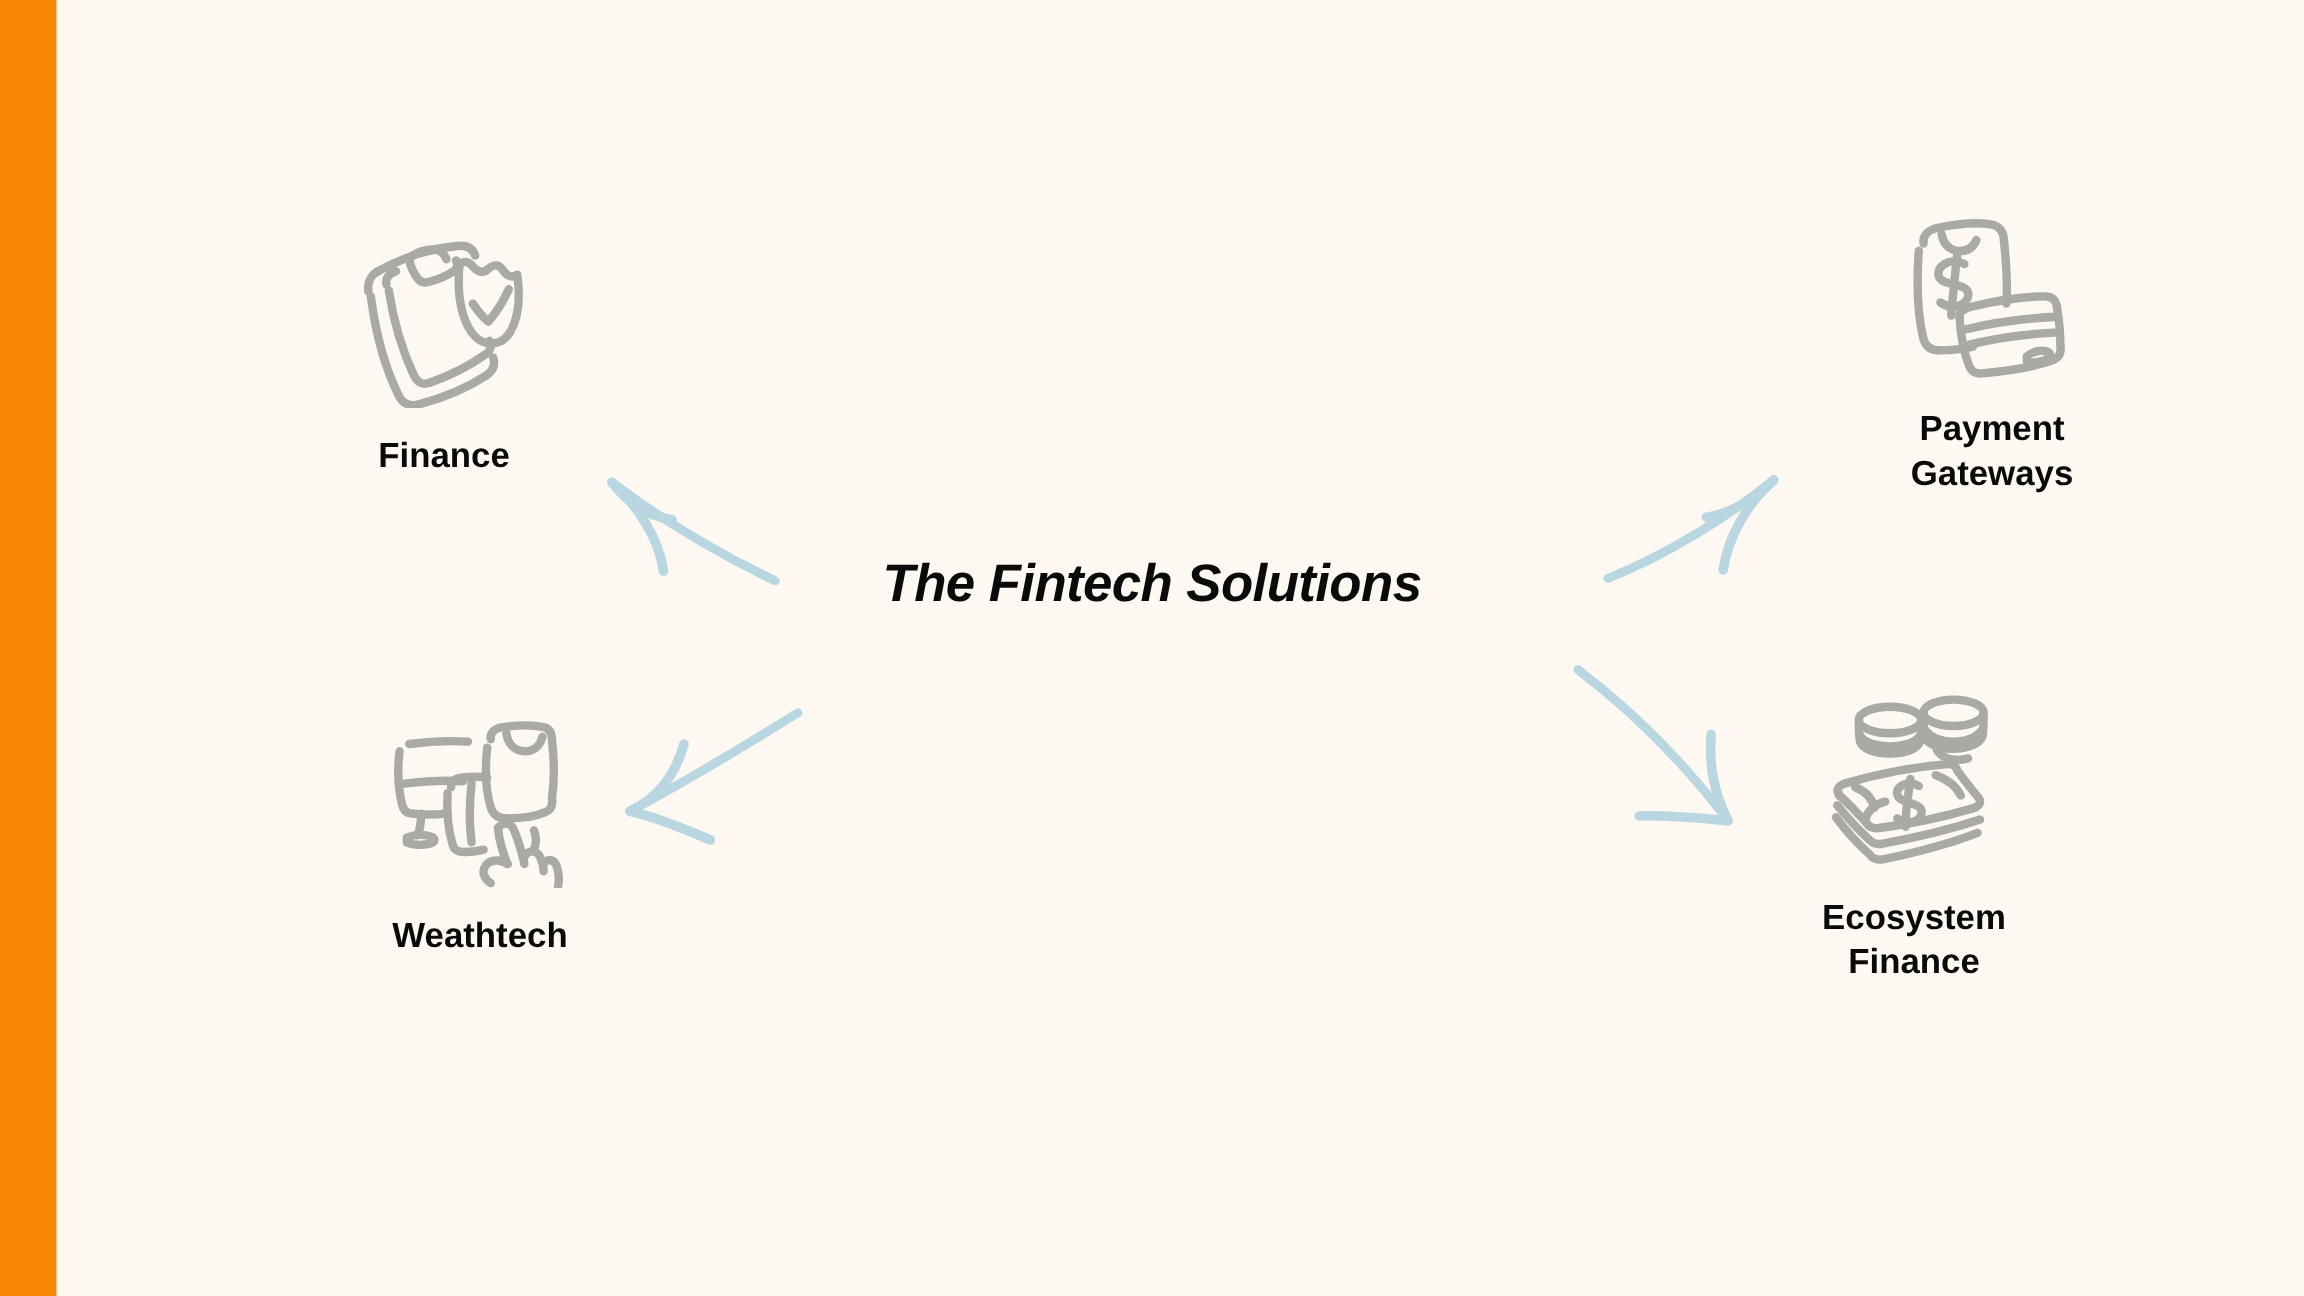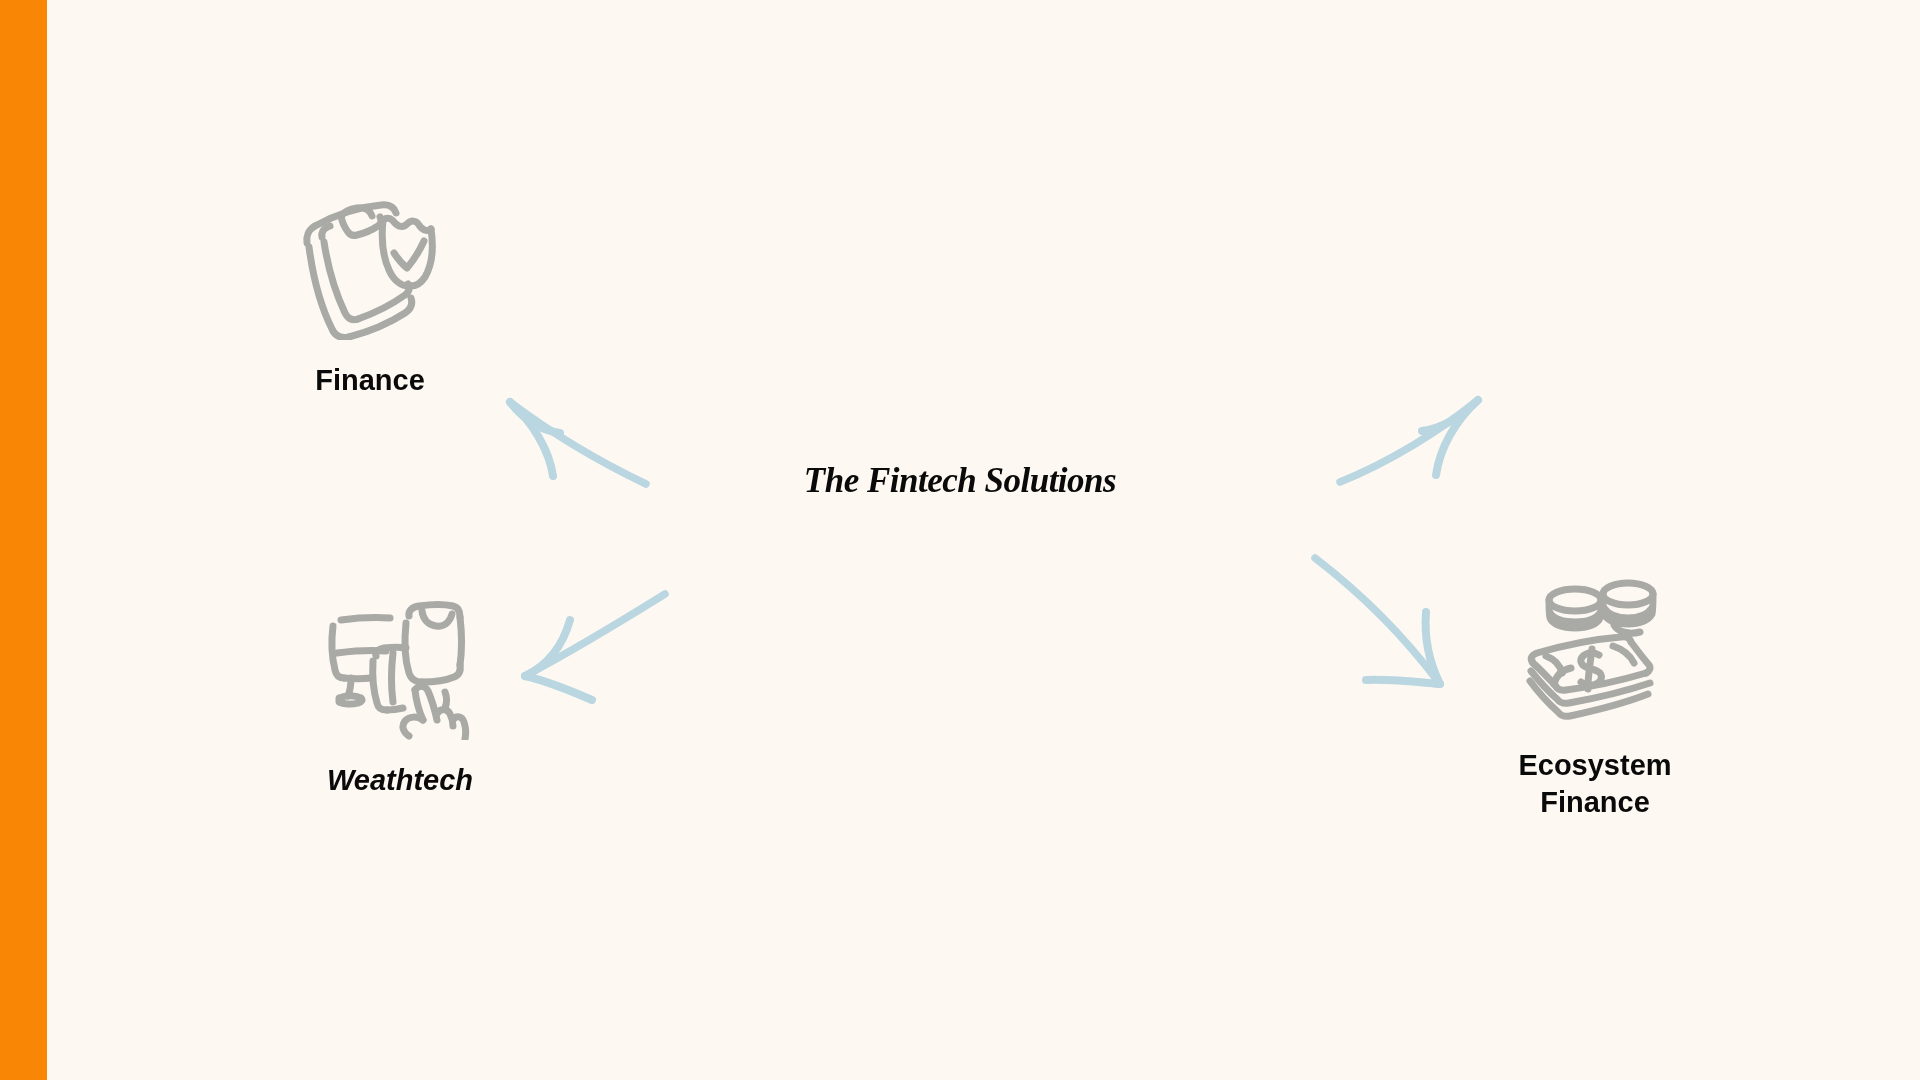--- a/index.html
+++ b/index.html
@@ -27,24 +27,24 @@
     width: 47px;
     height: 1080px;
     background: #f98605;
   }
   #center-title {
     position: absolute;
     left: 610px;
     top: 460px;
     width: 700px;
     text-align: center;
-    font-family: Liberation Serif, serif;
+    font-family: Liberation Sans, sans-serif;
     font-style: italic;
     font-weight: bold;
-    font-size: 35px;
+    font-size: 44px;
     line-height: 1.22;
     letter-spacing: -0.5px;
     color: #0a0a0a;
   }
   .node {
     position: absolute;
   }
   .node-icon {
     display: block;
   }
@@ -60,21 +60,21 @@
   #node-neobanks      { left: 240px;  top: 195px; width: 260px; }
   #node-neobanks .node-icon   { margin: 0 auto; }
   #node-neobanks .node-label  { margin-top: 22px; }
 
   #node-payment       { left: 1530px; top: 175px; width: 260px; }
   #node-payment .node-icon    { margin: 0 auto; }
   #node-payment .node-label   { margin-top: 20px; }
 
   #node-weathtech     { left: 270px;  top: 590px; width: 260px; }
   #node-weathtech .node-icon  { margin: 0 auto; }
-  #node-weathtech .node-label { margin-top: 22px; font-style: italic; }
+  #node-weathtech .node-label { margin-top: 22px; }
 
   #node-embedded      { left: 1465px; top: 575px; width: 260px; }
   #node-embedded .node-icon   { margin: 0 auto; }
   #node-embedded .node-label  { margin-top: 22px; }
 
   #arrow-layer {
     position: absolute;
     left: 0;
     top: 0;
     width: 1920px;
@@ -161,20 +161,45 @@
 
       <path d="M 88 25 C 92 22 96 23 99 27 C 103 32 108 33 112 29 C 116 25 121 25 124 30 C 127 35 132 37 136 34"></path>
       <path d="M 88 25 C 86 45 88 62 94 75 C 99 86 107 92 116 91"></path>
       <path d="M 136 34 C 139 54 137 70 130 82 C 126 88 121 91 116 91"></path>
 
       <path d="M 99 58 C 103 64 107 69 112 73 C 118 66 124 57 129 46"></path>
     </svg>
     <div class="node-label">Finance</div>
   </div>
 
+  <div class="node" id="node-payment">
+    <svg class="sketch-icon node-icon" width="150" height="145" viewBox="0 0 150 145" xmlns="http://www.w3.org/2000/svg">
+
+      <path d="M 18 28 C 17 22 21 17 29 15 C 48 11 62 10 74 12 C 81 13 85 18 85 26"></path>
+      <path d="M 14 34 C 12 62 13 88 18 108 C 20 114 24 117 31 117"></path>
+      <path d="M 31 117 C 42 117 51 116 59 114"></path>
+      <path d="M 85 26 C 87 45 88 62 87 78"></path>
+
+      <path d="M 33 20 C 34 27 38 32 45 34 C 53 35 59 32 62 25"></path>
+
+      <path d="M 52 45 C 46 42 39 42 34 46 C 29 50 29 56 34 59 C 39 62 47 62 52 65 C 57 68 56 74 51 78 C 45 82 37 81 32 77"></path>
+      <path d="M 46 38 C 45 46 44 56 43 67 C 42 76 41 83 41 88"></path>
+
+      <path d="M 48 90 C 47 86 50 83 56 81 C 80 75 102 72 119 72 C 125 72 128 75 129 80"></path>
+      <path d="M 48 90 C 49 106 52 120 56 130 C 58 135 62 137 68 136 C 92 134 112 130 126 125 C 131 123 133 119 132 113"></path>
+      <path d="M 129 80 C 131 92 132 103 132 113"></path>
+
+      <path d="M 51 100 C 75 94 101 90 130 89"></path>
+      <path d="M 53 113 C 77 107 103 103 131 102"></path>
+
+      <path d="M 104 122 C 108 118 116 116 121 118 C 124 119 124 122 121 124 C 116 127 108 128 104 126 Z"></path>
+    </svg>
+    <div class="node-label">Payment
+Gateways</div>
+  </div>
 
   <div class="node" id="node-weathtech">
     <svg class="sketch-icon node-icon" width="155" height="150" viewBox="0 0 155 150" xmlns="http://www.w3.org/2000/svg">
 
       <path d="M 10 36 C 8 52 9 68 12 80 C 13 85 16 88 21 88"></path>
       <path d="M 21 88 C 30 89 40 89 48 88"></path>
       <path d="M 18 30 C 33 28 51 27 67 28"></path>
 
       <path d="M 14 63 C 30 61 48 60 63 61"></path>
 

